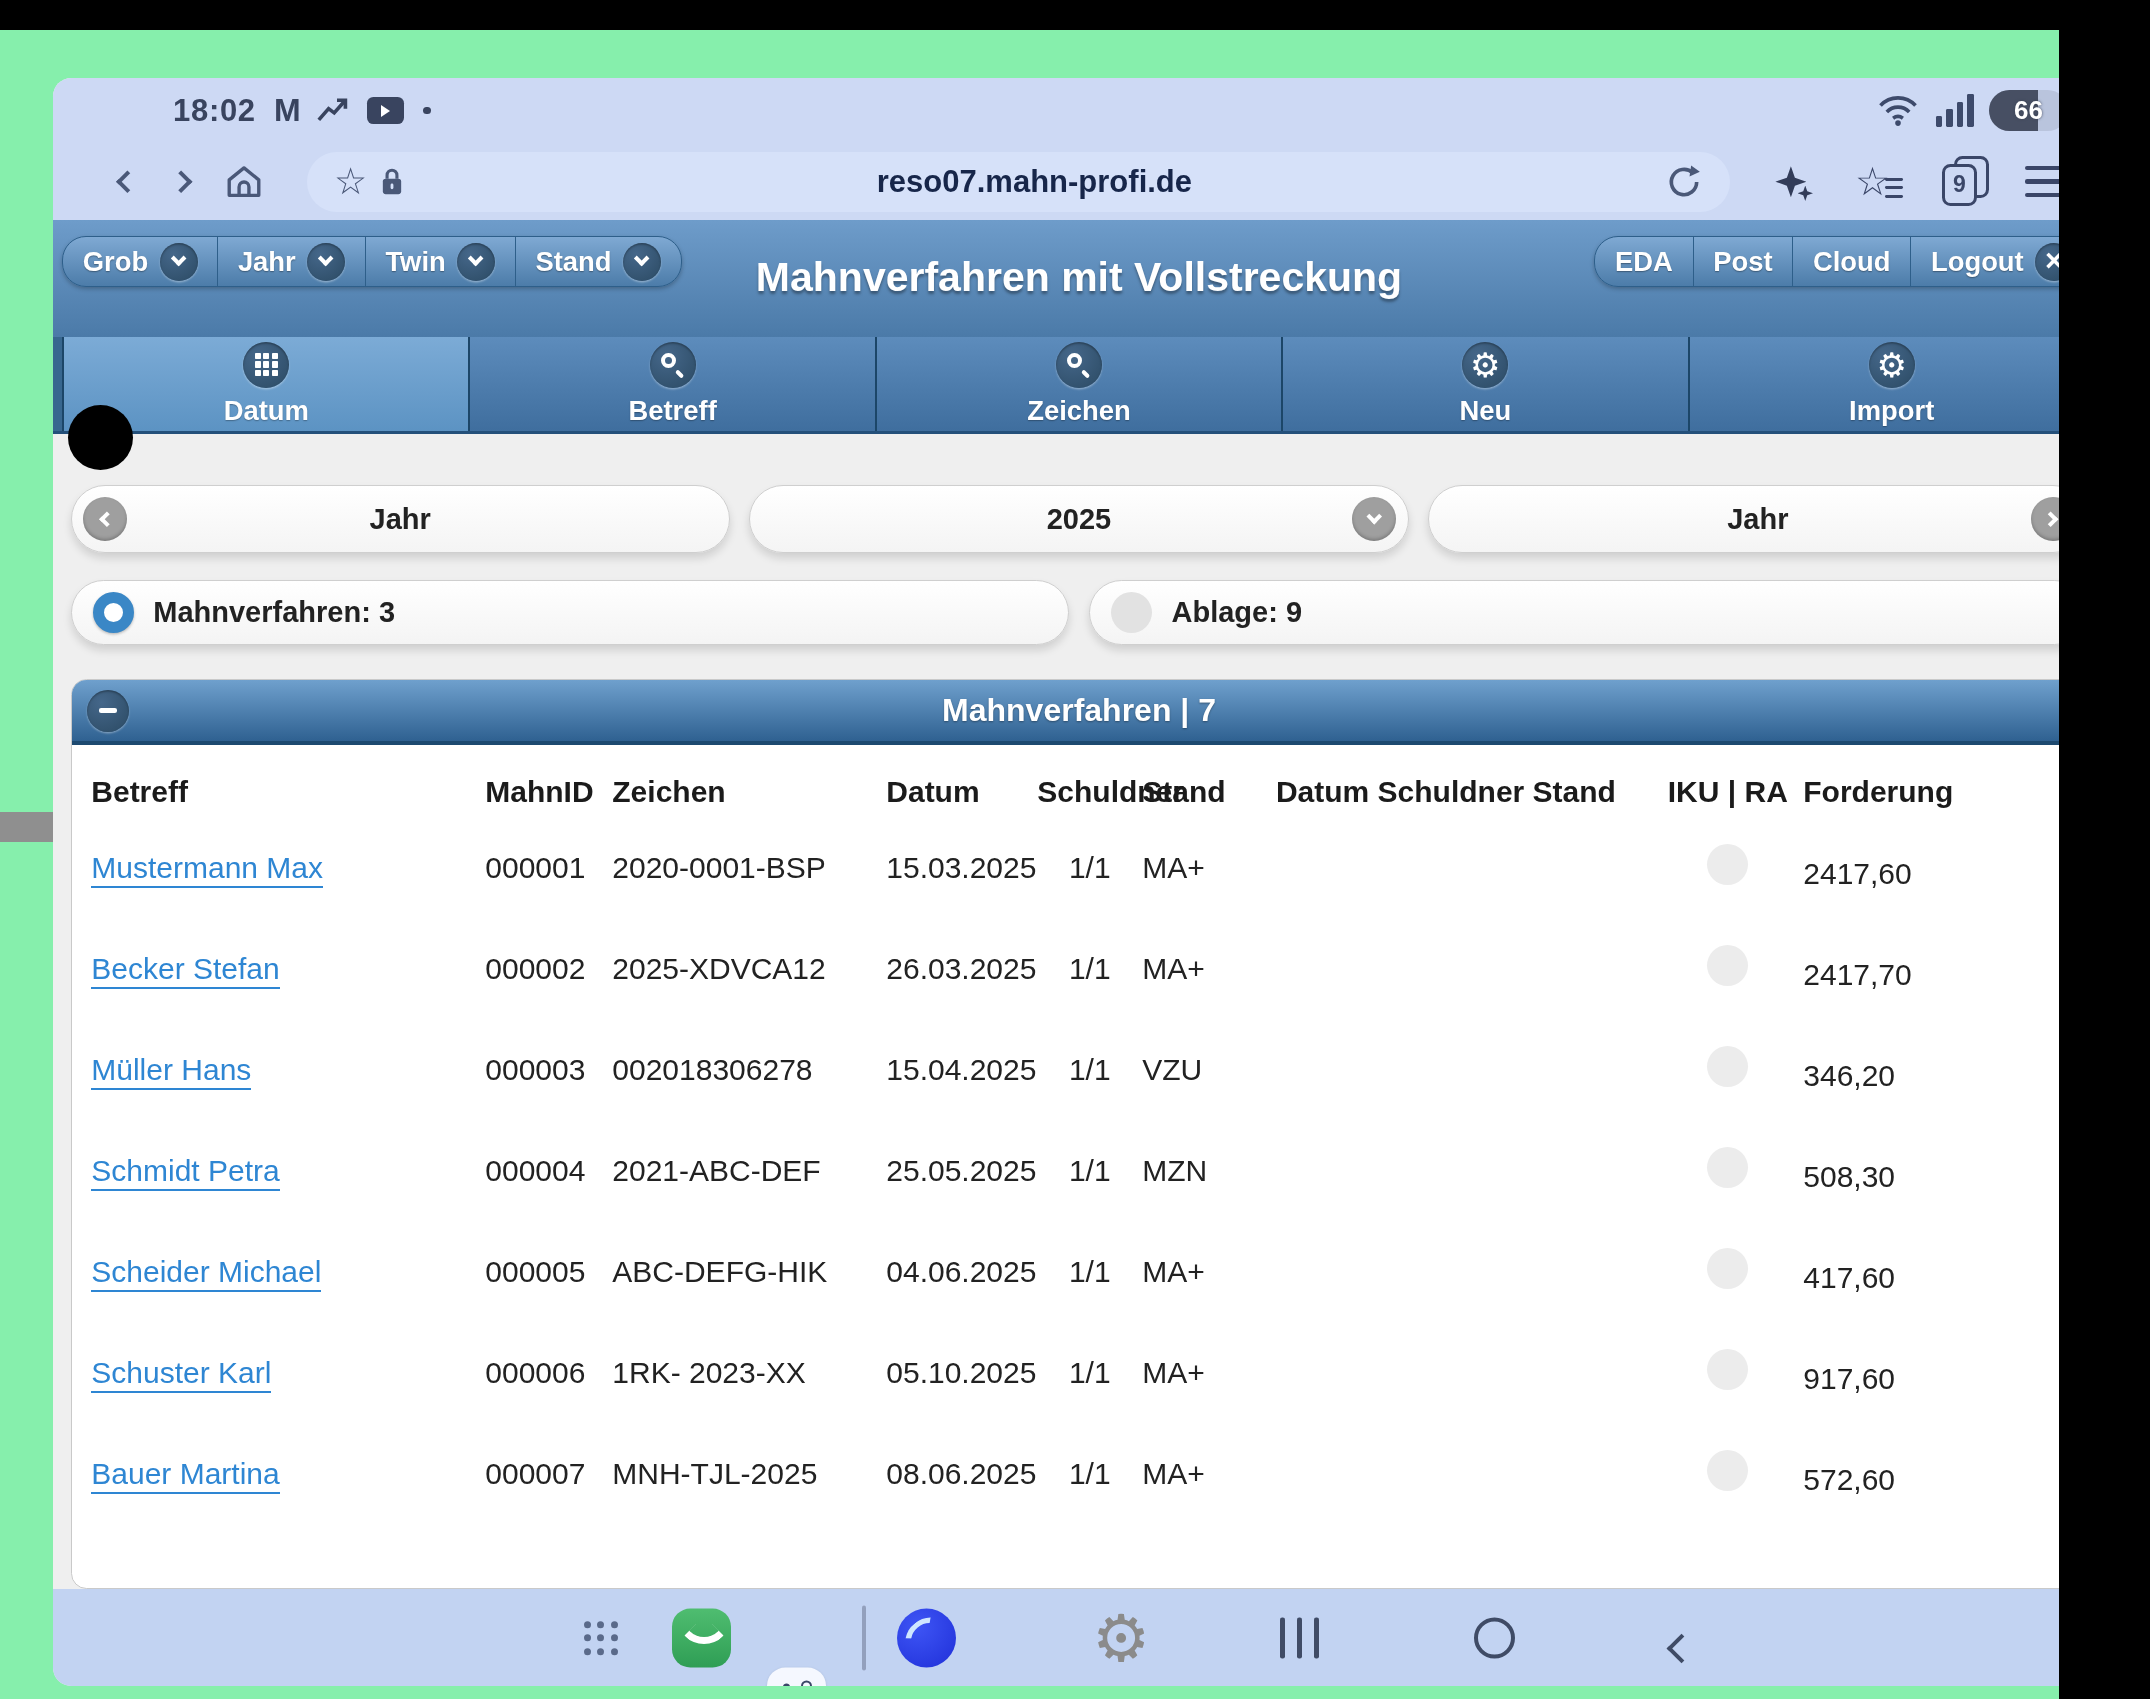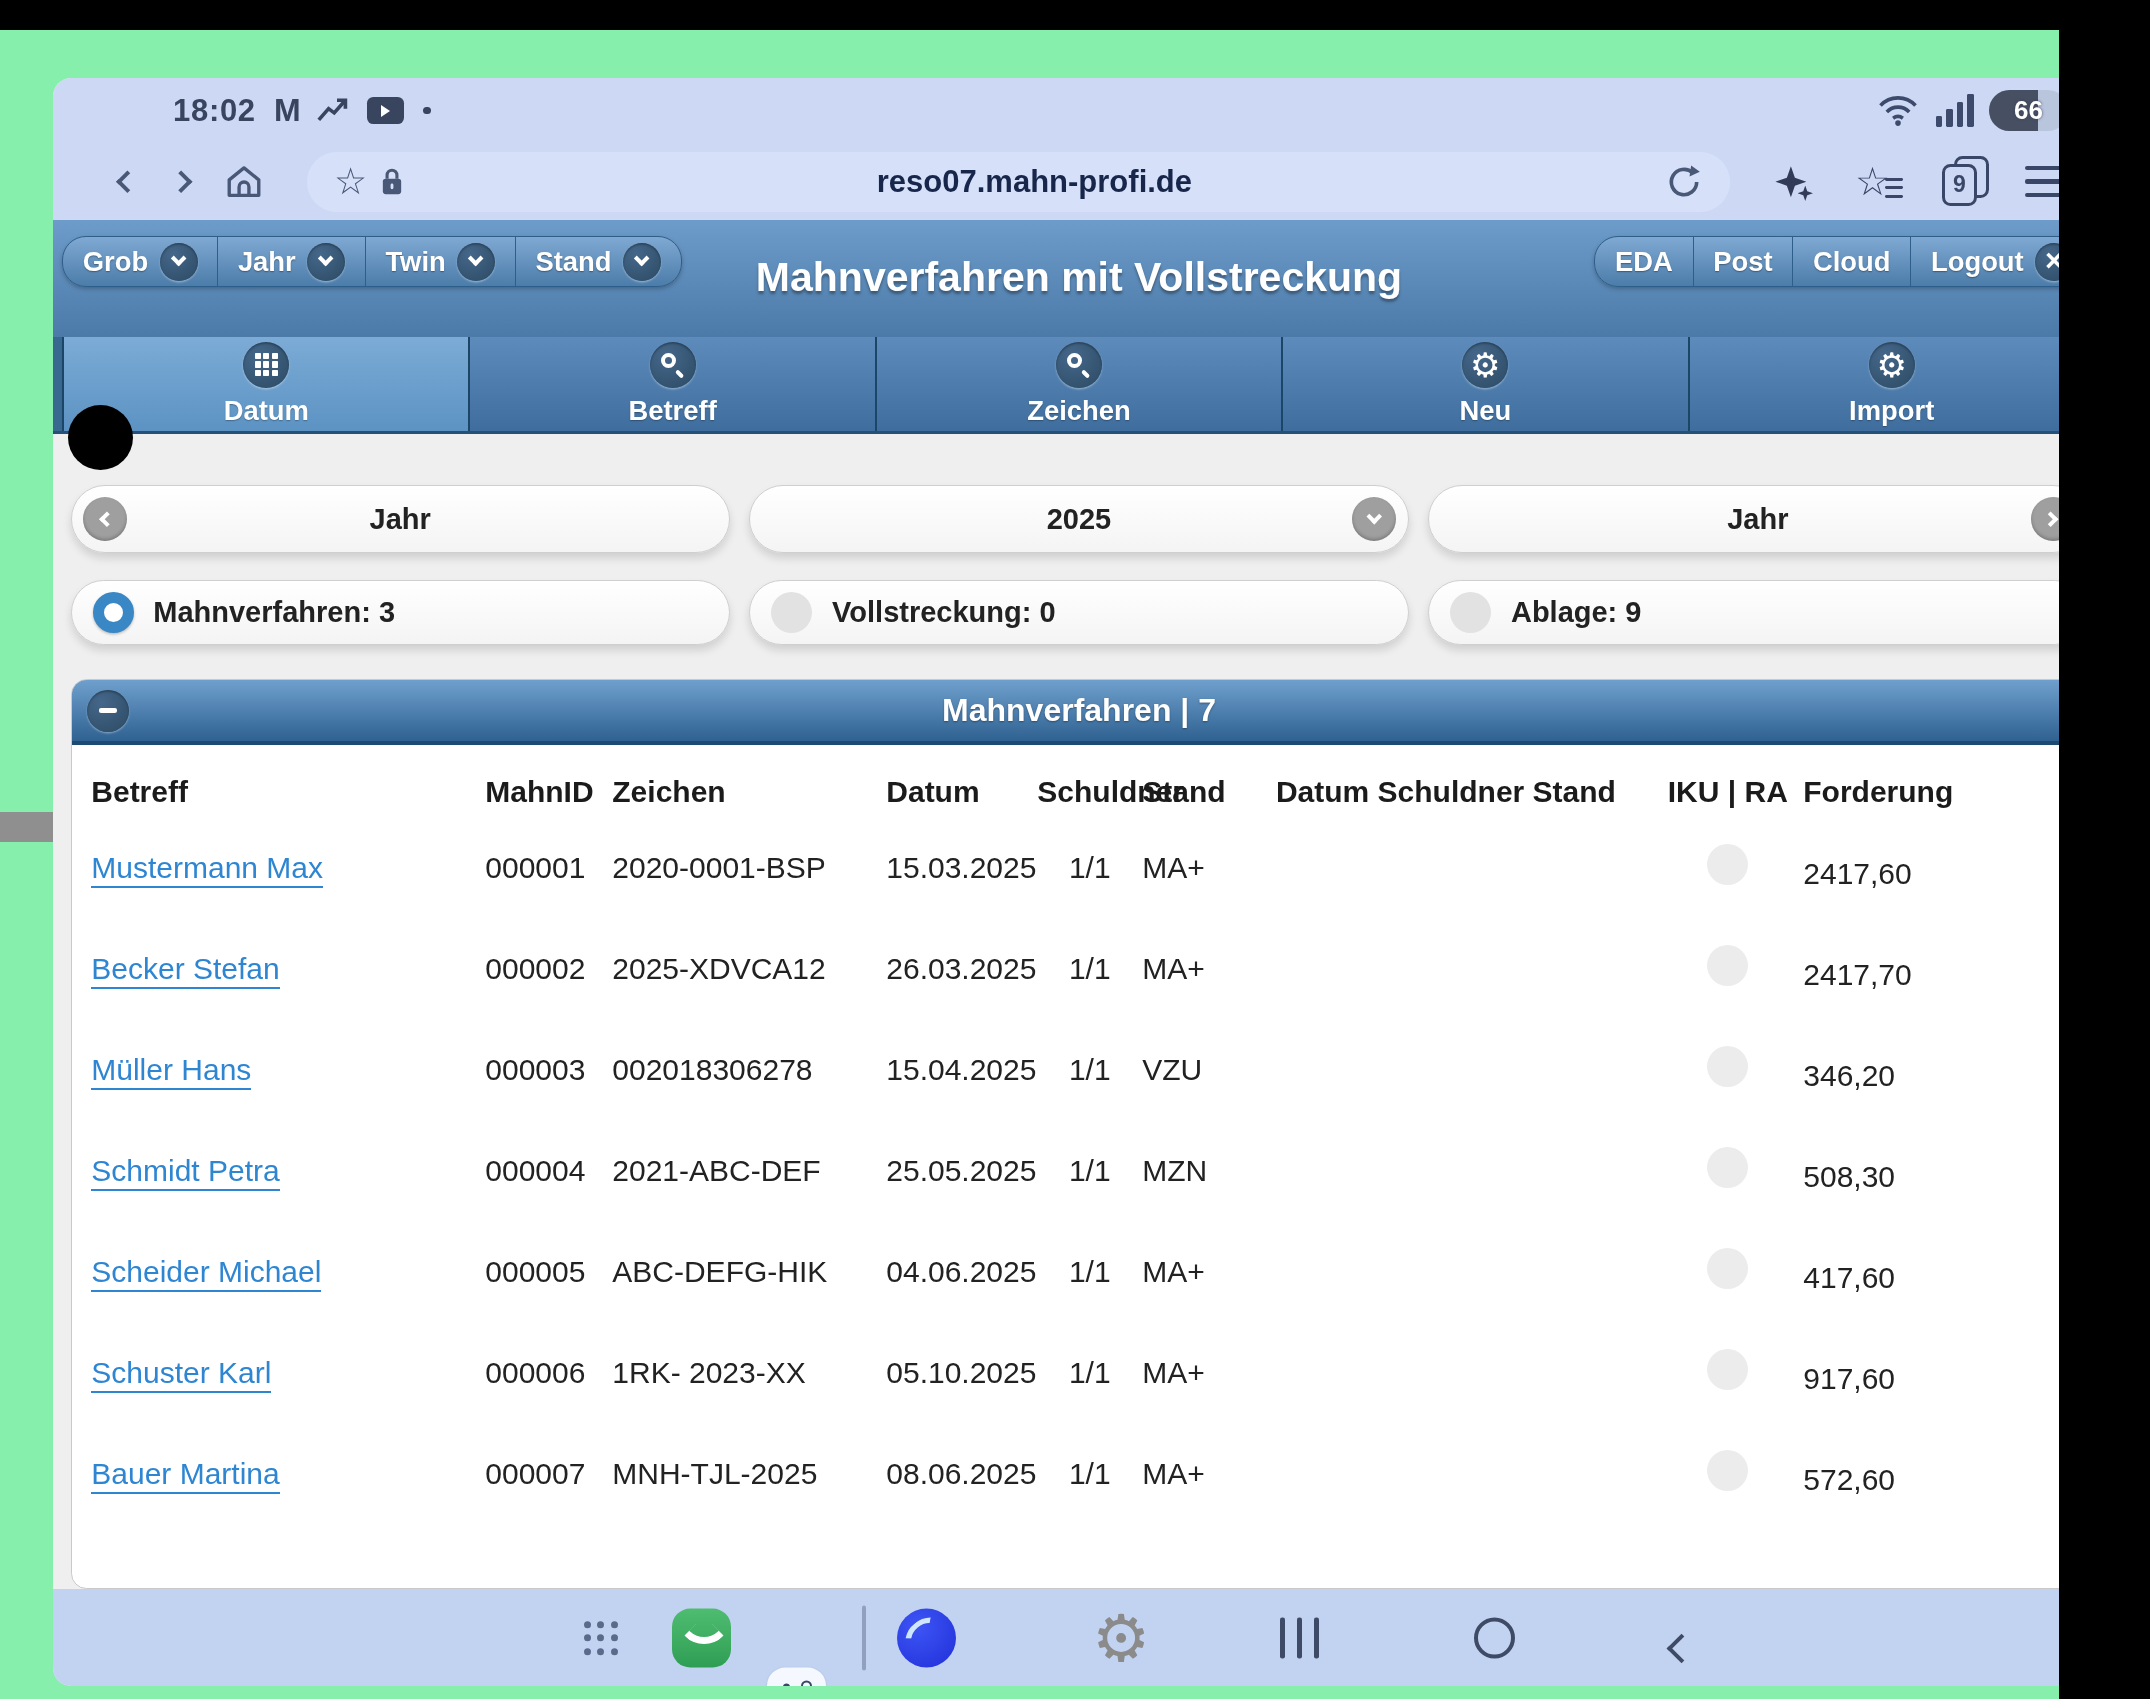--- a/index.html
+++ b/index.html
@@ -336,24 +336,20 @@
         </div>
       </div>
 
       <div class="pill-row filters">
         <div class="pill fl">
           <span class="radio on"></span>
           <span class="pill-label">Mahnverfahren: 3</span>
         </div>
         <div class="pill fl">
           <span class="radio off"></span>
-          <span class="pill-label">Vollstreckung: 0</span>
-        </div>
-        <div class="pill fl">
-          <span class="radio off"></span>
           <span class="pill-label">Ablage: 9</span>
         </div>
       </div>
 
       <div class="panel">
         <div class="panel-head">
           <span class="dcirc minus">
               <span class="minus-bar"></span>
             </span>
           <span class="panel-title">Mahnverfahren | 7</span>

